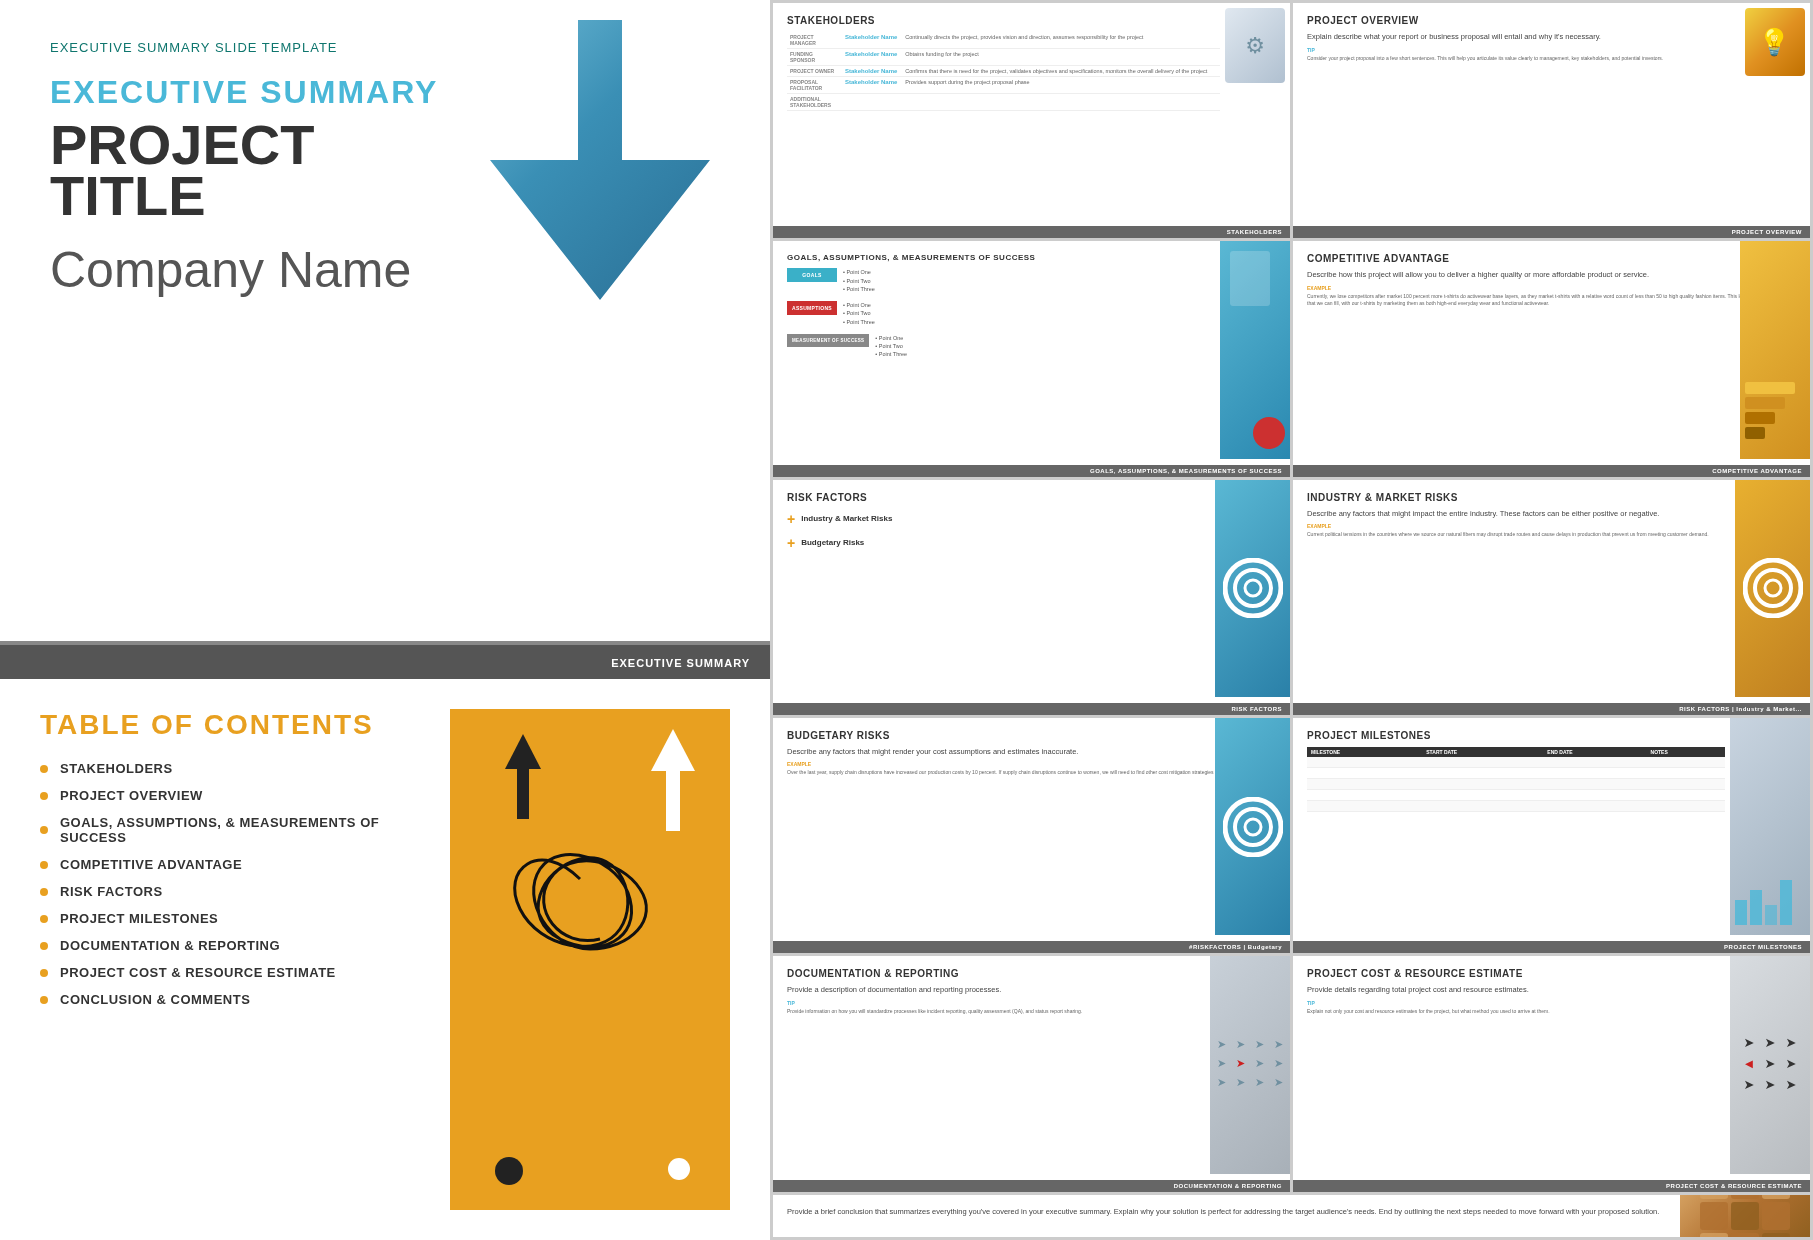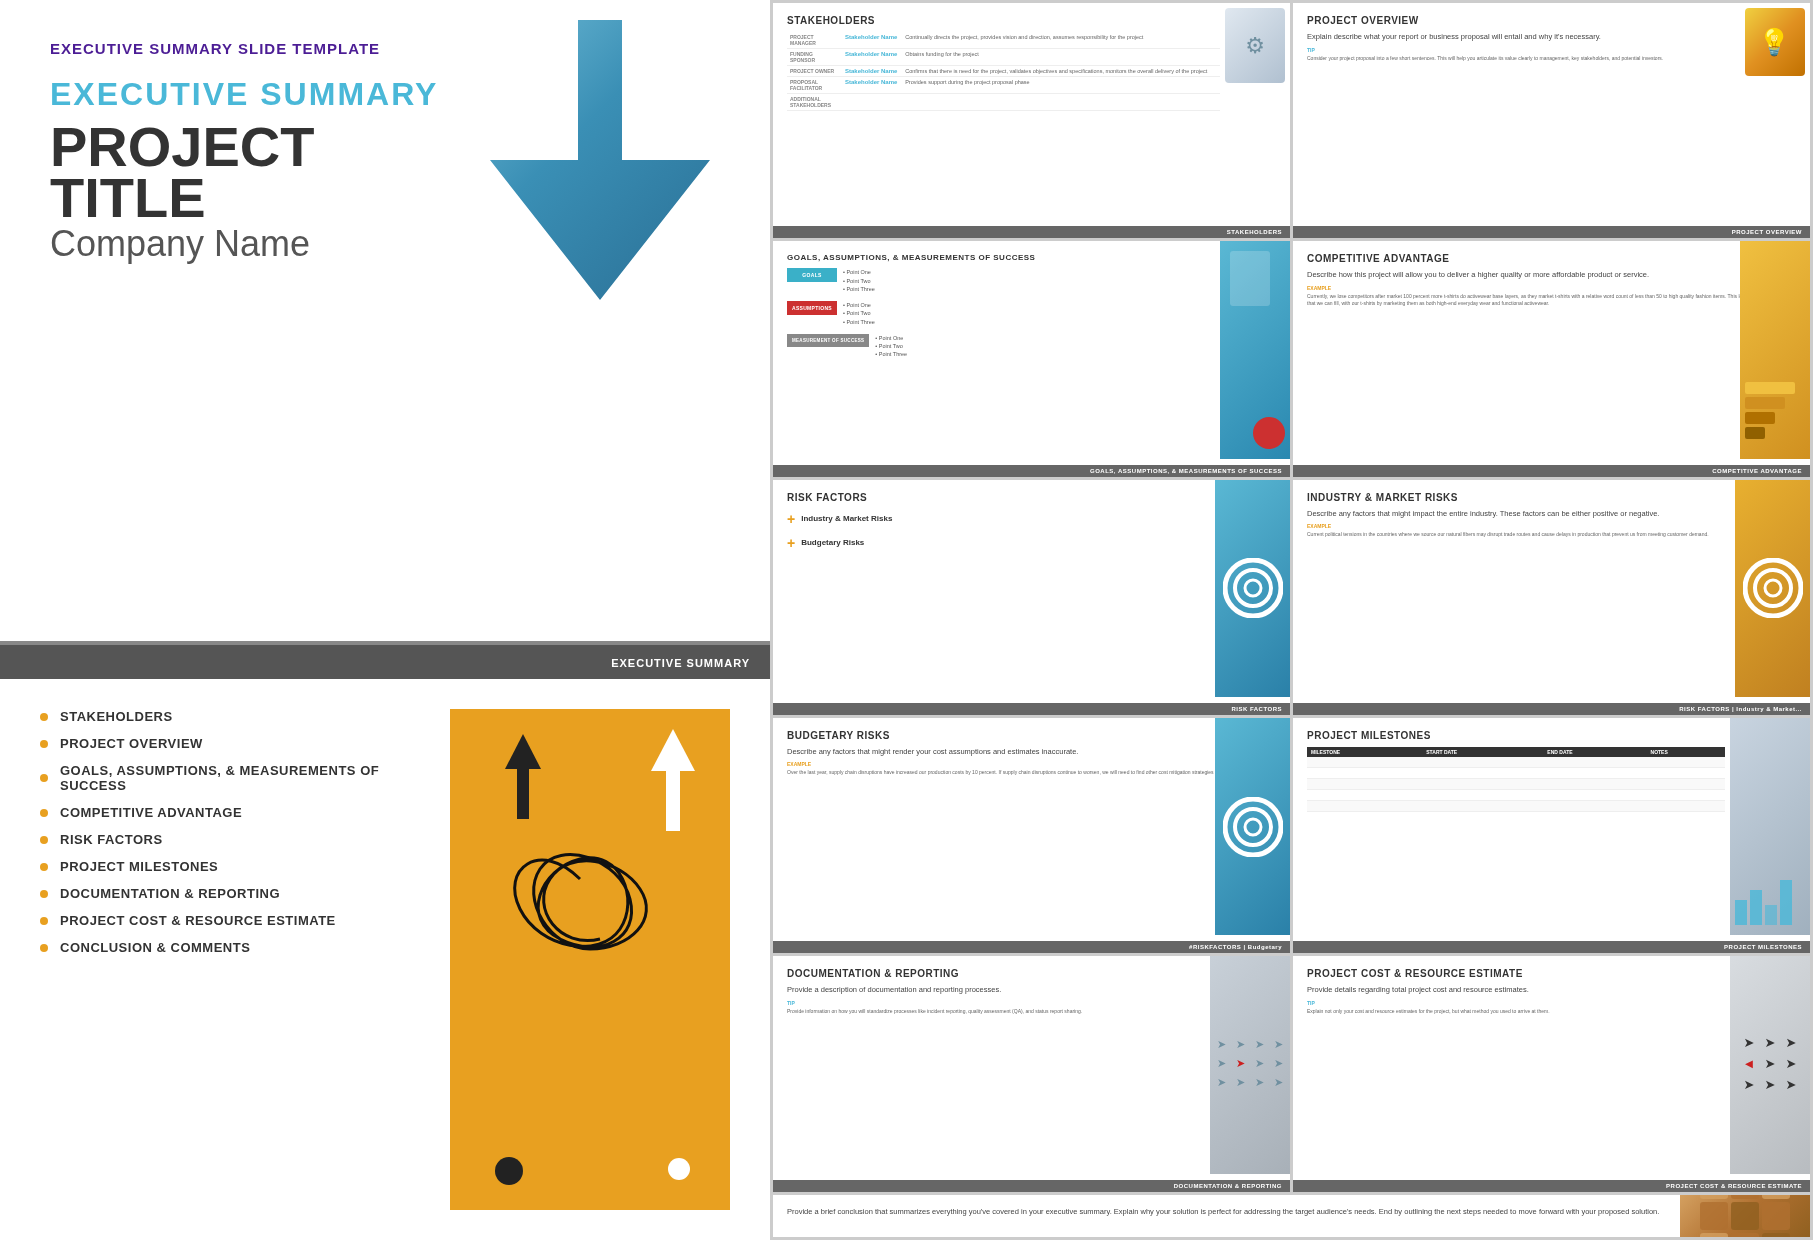--- a/index.html
+++ b/index.html
@@ -31,23 +31,23 @@
     .slide-exec-summary {
       flex: 1;
       position: relative;
       background: #fff;
       padding: 40px 50px;
       border-bottom: 4px solid #888;
       overflow: hidden;
     }
 
     .slide-exec-summary .top-label {
-      font-size: 15px;
-      font-weight: 700;
-      color: #4c1d95;
+      font-size: 13px;
+      font-weight: 400;
+      color: #0f766e;
       letter-spacing: 1px;
       margin-bottom: 20px;
     }
 
     .slide-exec-summary .exec-title {
       font-size: 32px;
       font-weight: 700;
       color: #4ab8d8;
       letter-spacing: 2px;
       text-transform: uppercase;
@@ -57,23 +57,24 @@
     .slide-exec-summary .project-title {
       font-size: 56px;
       font-weight: 700;
       color: #333;
       line-height: 0.9;
       text-transform: uppercase;
       margin-top: 10px;
     }
 
     .slide-exec-summary .company-name {
-      font-size: 36px;
+      font-size: 50px;
       font-weight: 400;
       color: #555;
+      margin-top: 20px;
     }
 
     .slide-exec-summary .date {
       font-size: 14px;
       color: #999;
       margin-top: 30px;
     }
 
     .arrow-shape {
       width: 220px;
@@ -376,20 +377,21 @@
       <div class="project-title">PROJECT<br>TITLE</div>
       <div class="company-name">Company Name</div>
     </div>
     <div class="slide-footer-dark">
       <span>EXECUTIVE SUMMARY</span>
     </div>
 
     <div class="slide-toc">
       <div class="slide-toc-content">
         <div class="toc-left">
+          <div class="toc-title">TABLE OF CONTENTS</div>
 
           <div class="toc-item">
             <div class="toc-bullet"></div>
             <span class="toc-item-text">STAKEHOLDERS</span>
           </div>
           <div class="toc-item">
             <div class="toc-bullet"></div>
             <span class="toc-item-text">PROJECT OVERVIEW</span>
           </div>
           <div class="toc-item">

